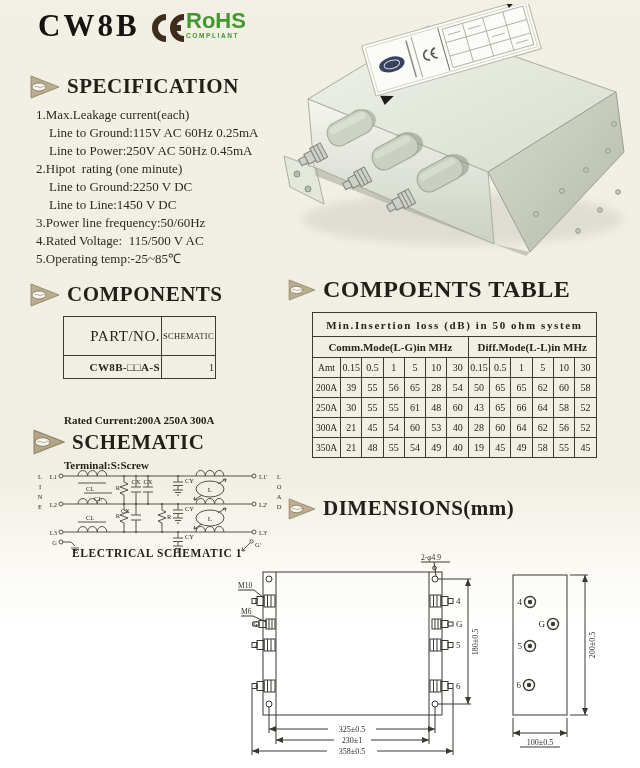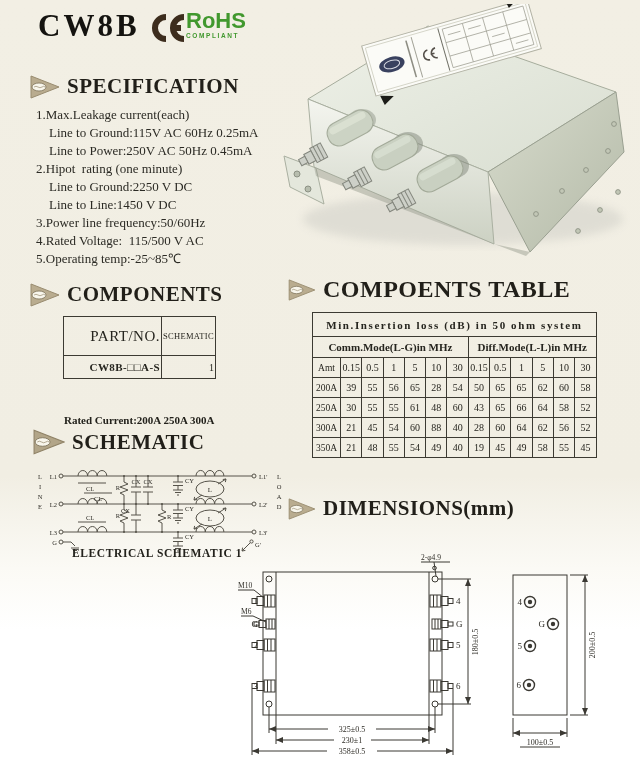--- a/index.html
+++ b/index.html
@@ -199,20 +199,21 @@
     </tr>
     <tr>
       <td class="pv1">CW8B-□□A-S</td>
       <td class="pv2">1</td>
     </tr>
   </tbody>
     </table>
 
   <div class="notes">
     <div>Rated Current:200A 250A 300A</div>
+    <div>Terminal:S:Screw</div>
   </div>
 
   <div class="sec-head" style="left:288px;top:276px">
     <svg width="28" height="22" viewBox="0 0 30 24">
       <polygon points="1,1 29,12 1,23" fill="#b9ac8f" stroke="#998c70" stroke-width="1"></polygon>
       <ellipse cx="9" cy="12" rx="7" ry="4" fill="#f8f6ec" stroke="#7d7259" stroke-width="0.8"></ellipse>
       <path d="M4,12 q2,-1.5 4,0 q2,1.5 4,0 q2,-1.5 3,0" fill="none" stroke="#9a8d72" stroke-width="0.7"></path>
     </svg>
     <span class="t" style="font-size:24px">COMPOENTS TABLE</span>
   </div>
@@ -285,21 +286,21 @@
           <td>64</td>
           <td>58</td>
           <td>52</td>
         </tr>
         <tr>
           <td class="amt">300A</td>
           <td>21</td>
           <td>45</td>
           <td>54</td>
           <td>60</td>
-          <td>88</td>
+          <td>53</td>
           <td>40</td>
           <td>28</td>
           <td>60</td>
           <td>64</td>
           <td>62</td>
           <td>56</td>
           <td>52</td>
         </tr>
         <tr>
           <td class="amt">350A</td>

